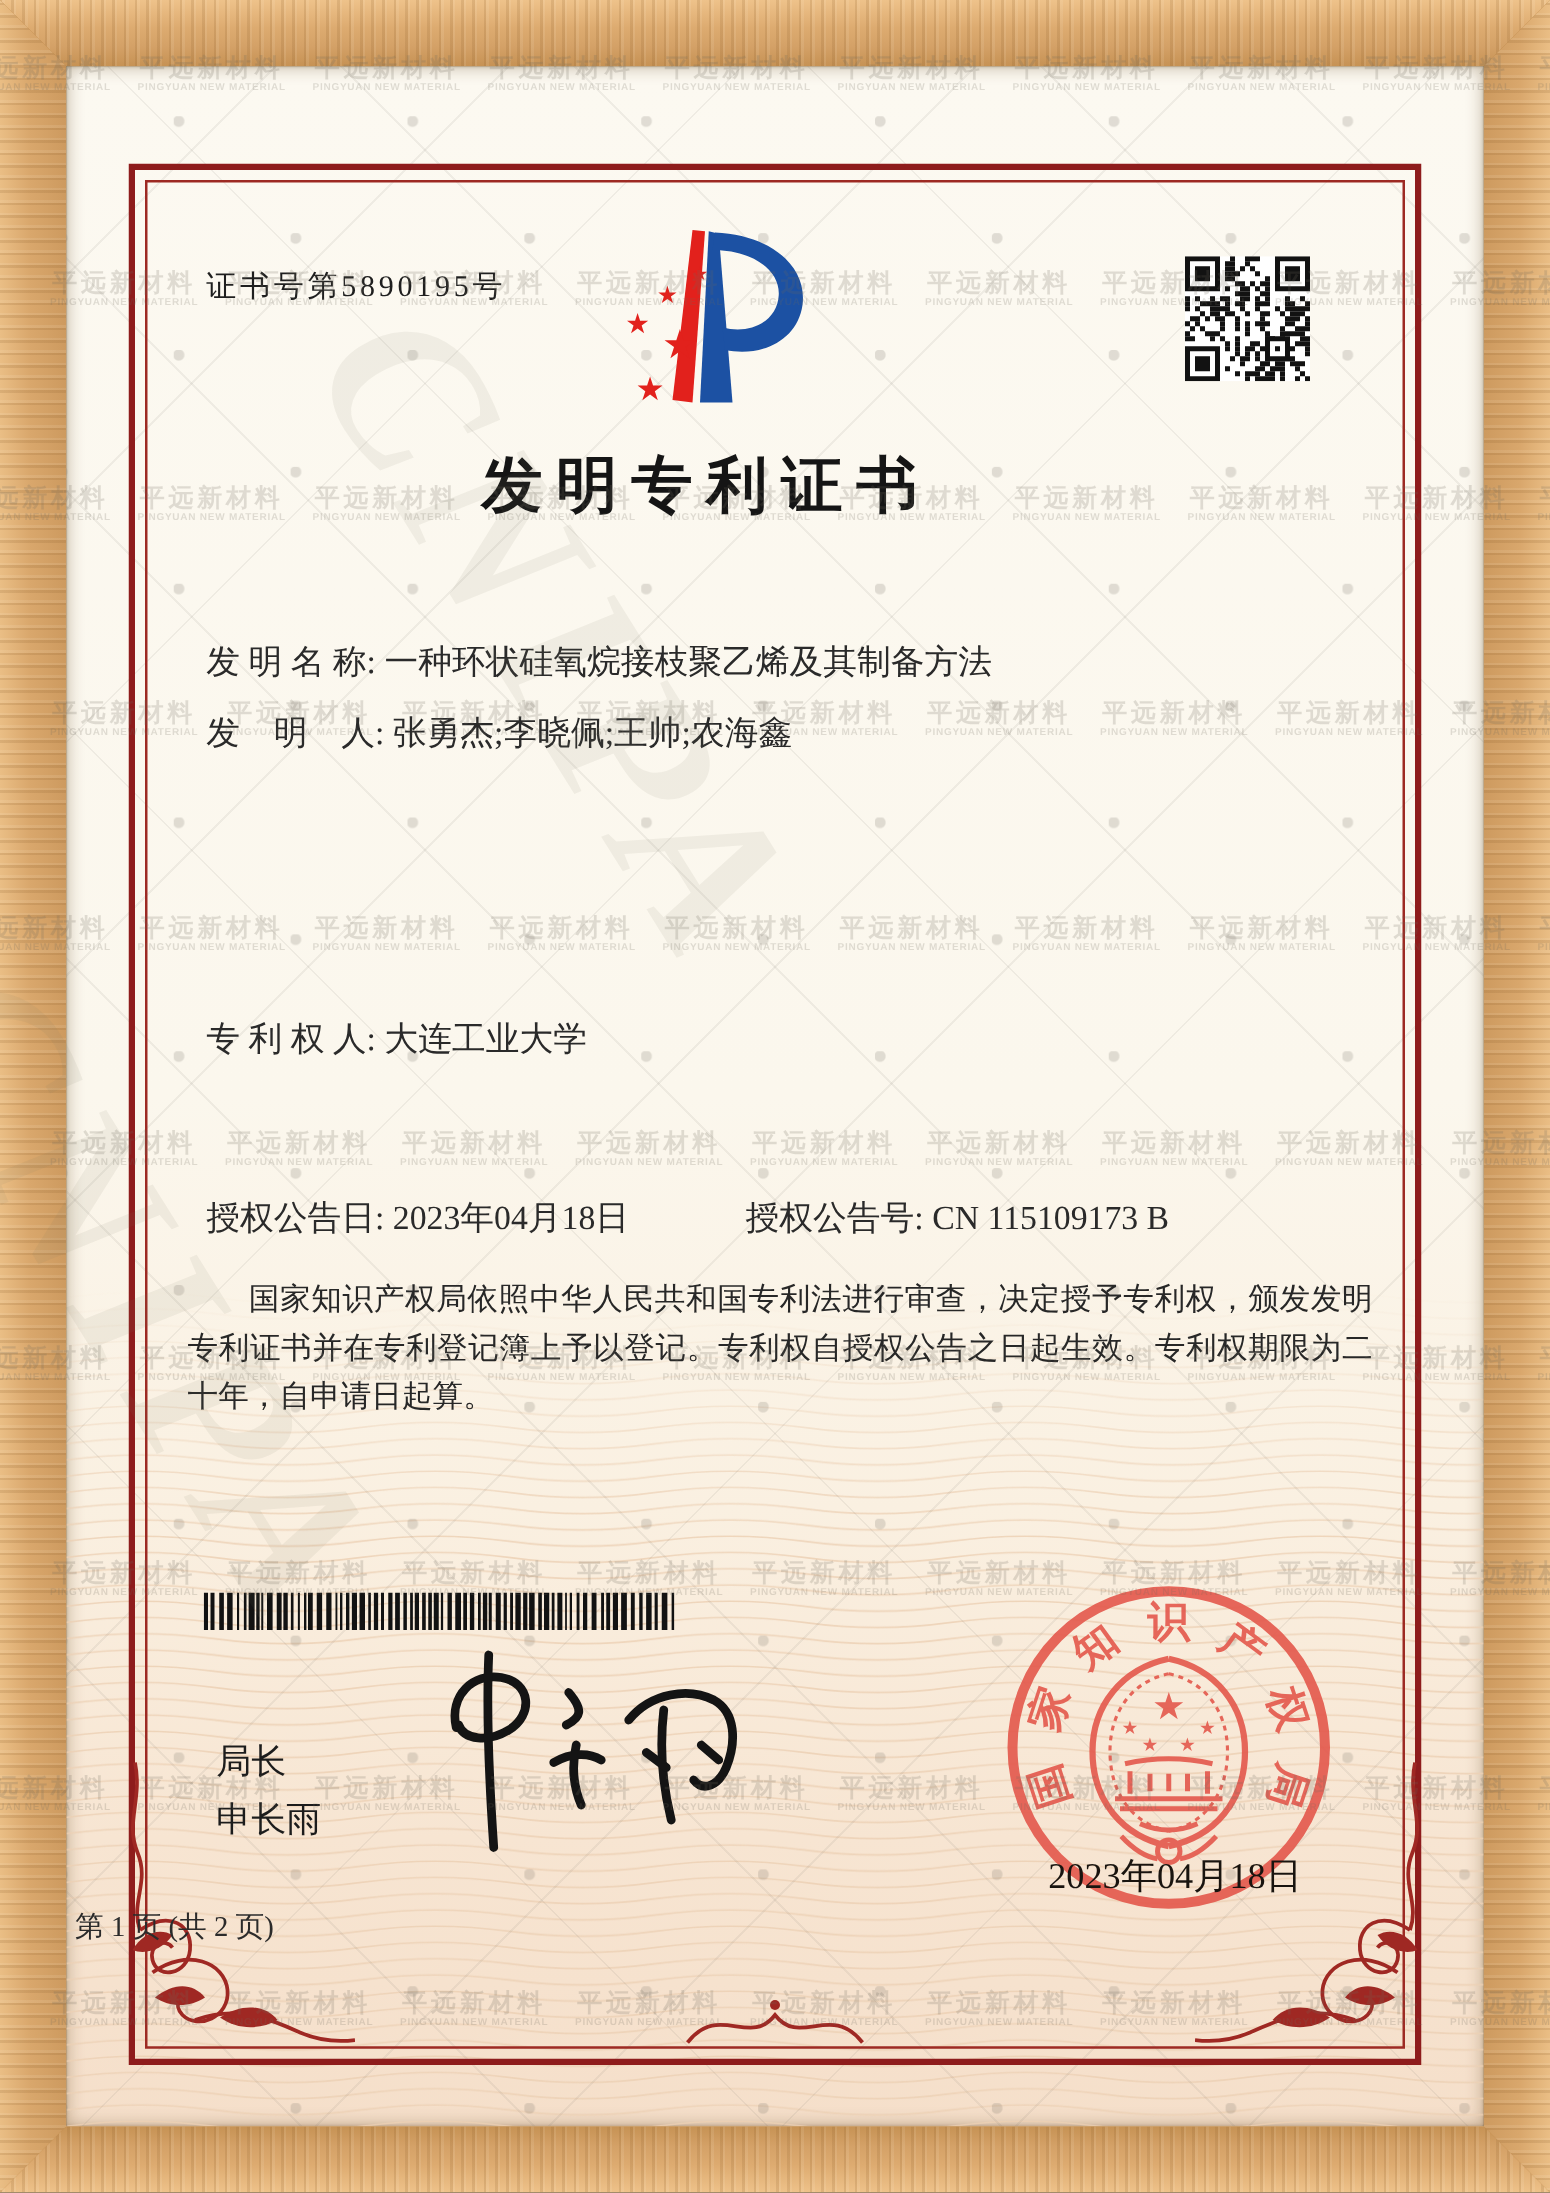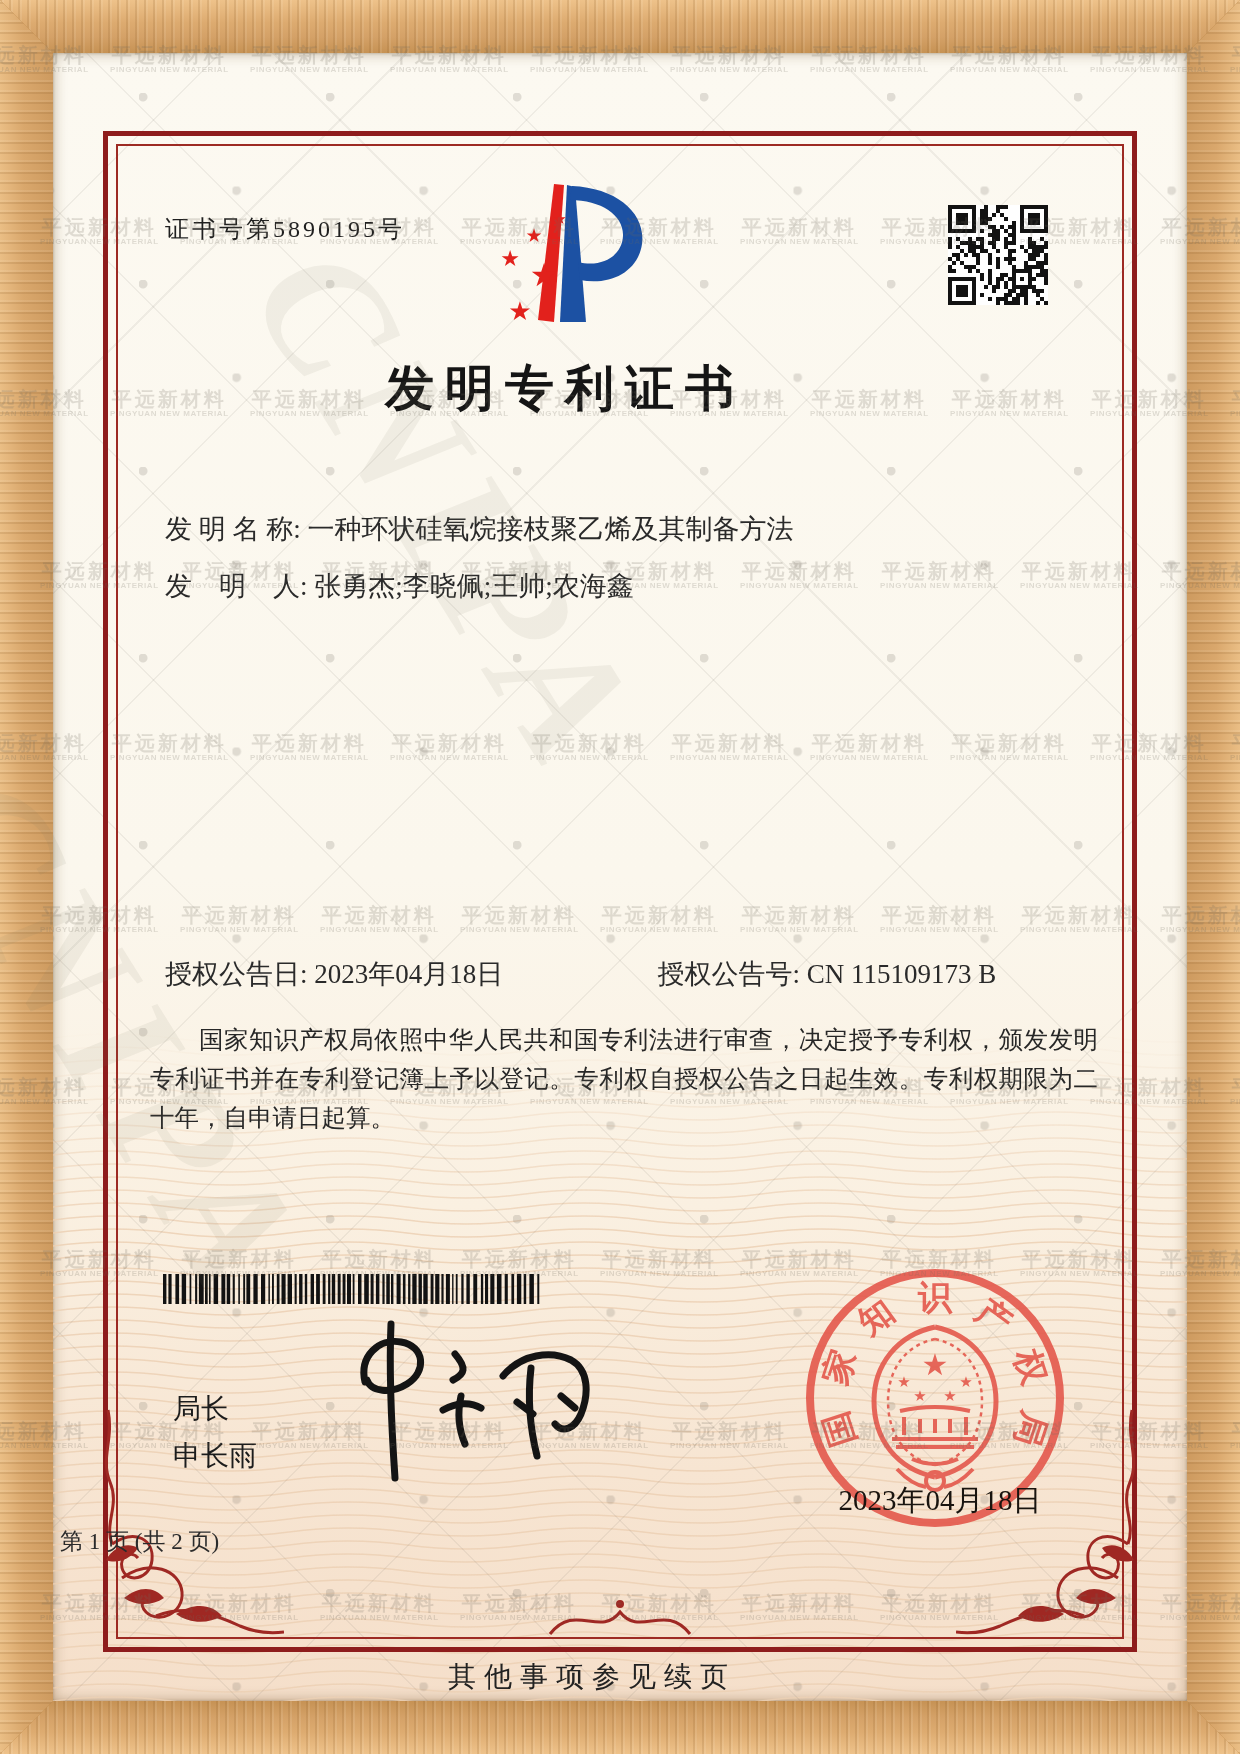--- a/index.html
+++ b/index.html
@@ -368,25 +368,29 @@
   <div class="txt" id="title">发明专利证书</div>
 
   <div class="frow" style="top:511px">
     <span class="lab">发 明 名 称:</span>
     <span>一种环状硅氧烷接枝聚乙烯及其制备方法</span>
   </div>
   <div class="frow" style="top:568px">
     <span class="lab">发　明　人:</span>
     <span>张勇杰;李晓佩;王帅;农海鑫</span>
   </div>
+  <div class="frow" style="top:813px">
+    <span class="lab">专 利 权 人:</span>
+    <span>大连工业大学</span>
+  </div>
   <div class="frow" style="top:956px">
     <span class="lab">授权公告日:</span>
     <span>2023年04月18日</span>
   </div>
-  <div class="frow" style="top:956px;left:643px">
+  <div class="frow" style="top:956px;left:582px">
     <span class="lab" style="min-width:157px">授权公告号:</span>
     <span>CN 115109173 B</span>
   </div>
 
   <div class="para" style="top:1020px">国家知识产权局依照中华人民共和国专利法进行审查，决定授予专利权，颁发发明专利证书并在专利登记簿上予以登记。专利权自授权公告之日起生效。专利权期限为二十年，自申请日起算。</div>
 
   <svg id="barcode" width="382" height="30" viewBox="0 0 382 30">
       <rect x="0.0" y="0" width="3.4" height="30" fill="#121212"></rect>
       <rect x="5.4" y="0" width="3.2" height="30" fill="#121212"></rect>
       <rect x="12.4" y="0" width="3.7" height="30" fill="#121212"></rect>
@@ -502,21 +506,20 @@
       <path d="M104,154 V172 M166,154 V172 M120,156 V170 M135,156 V170 M150,156 V170"></path>
       <path d="M92,176 H178 M96,184 H174"></path>
       <path d="M112,196 Q135,206 158,196"></path>
       <circle cx="135" cy="218" r="9"></circle>
       <path d="M97,206 Q112,222 126,224 M173,206 Q158,222 144,224"></path>
     </g>
   </svg>
   <div class="txt" id="seal-date">2023年04月18日</div>
 
   <div class="txt" id="page-indicator">第 1 页 (共 2 页)</div>
-  <div class="txt" id="continuation">其他事项参见续页</div>
 
   <div id="wm-layer">
     <div class="cnipa" id="cnipa-1">CNIPA</div>
     <div class="cnipa" id="cnipa-2">CNIPA</div>
   <div class="wm" style="left: -30px; top: 44px;">
         <div class="cn">平远新材料</div>
         <div class="en">PINGYUAN NEW MATERIAL</div>
       </div>
       <div class="wm" style="left: 110px; top: 44px;">
         <div class="cn">平远新材料</div>

